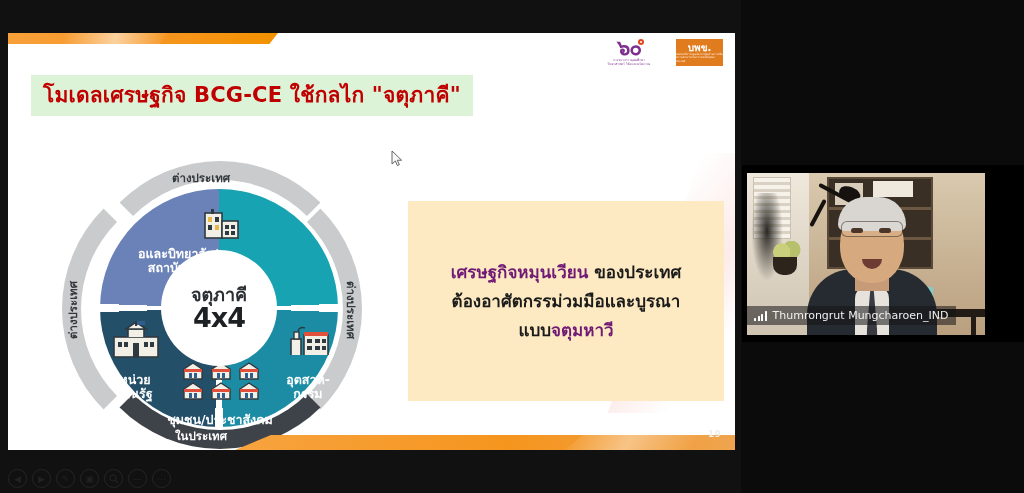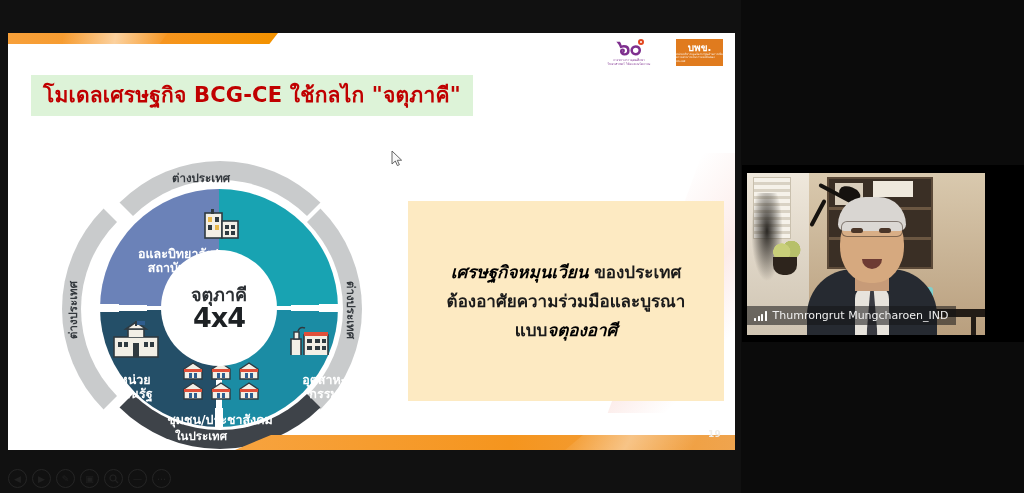--- a/index.html
+++ b/index.html
@@ -138,37 +138,37 @@
     box-shadow: 0 0 0 5px #fff;
   }
   .pie-hole .t1 { font-size: 18px; font-weight: bold; color: #2b2f33; line-height: 20px; }
   .pie-hole .t2 { font-size: 27px; font-weight: bold; color: #1d2124; line-height: 26px; letter-spacing:-1px;}
 
   .qlabel {
     position: absolute; color: #ffffff; font-size: 12.5px; font-weight: bold;
     text-align: center; line-height: 14px; white-space: nowrap;
   }
   .ql-top { left: 118px; top: 86px; transform: translateX(-50%); }
-  .ql-right { left: 264px; top: 212px; transform: translateX(-50%); }
+  .ql-right { left: 248px; top: 212px; transform: translateX(-50%); }
   .ql-bottom { left: 160px; top: 252px; transform: translateX(-50%); }
   .ql-left { left: 75px; top: 212px; transform: translateX(-50%); }
 
   .qicon { position: absolute; }
 
   
   #textbox {
     position: absolute; left: 400px; top: 168px; width: 316px; height: 200px;
     background: #fdeac2; padding: 18px 10px;
     display: flex; flex-direction: column; align-items: center; justify-content: center;
     gap: 7px;
   }
   #textbox .line {
     font-size: 17px; font-weight: bold; color: #1b1b1b; white-space: nowrap; line-height: 22px;
   }
-  #textbox .hl { color: #000000; font-style: italic; }
+  #textbox .hl { color: #701a75; }
 
   
   .deco-red {
     position: absolute; right: -40px; top: 120px; width: 120px; height: 260px;
     background: linear-gradient(115deg, rgba(224,60,36,0) 0%, rgba(224,60,36,.10) 45%, rgba(224,60,36,0) 75%);
     transform: skewX(-20deg);
   }
 
   
   #slide-toolbar {
@@ -397,23 +397,23 @@
         <div class="pie-hole">
           <div class="t1">จตุภาคี</div>
           <div class="t2">4x4</div>
         </div>
       </div>
 
       <div id="textbox">
         <div class="line">
           <span class="hl">เศรษฐกิจหมุนเวียน</span><span> ของประเทศ</span>
         </div>
-        <div class="line">ต้องอาศัยความร่วมมือและบูรณา</div>
+        <div class="line">ต้องอาศัตกรรม่วมมือและบูรณา</div>
         <div class="line">
-          <span>แบบ</span><span class="hl">จตุองอาศี</span>
+          <span>แบบ</span><span class="hl">จตุมหาวี</span>
         </div>
       </div>
 
       <div class="band-bottom"></div>
       <div class="band-bottom-sheen"></div>
       <div class="slide-page-no">19</div>
     </div>
 
     <div id="slide-toolbar">
       <div class="tb-btn">◀</div>

